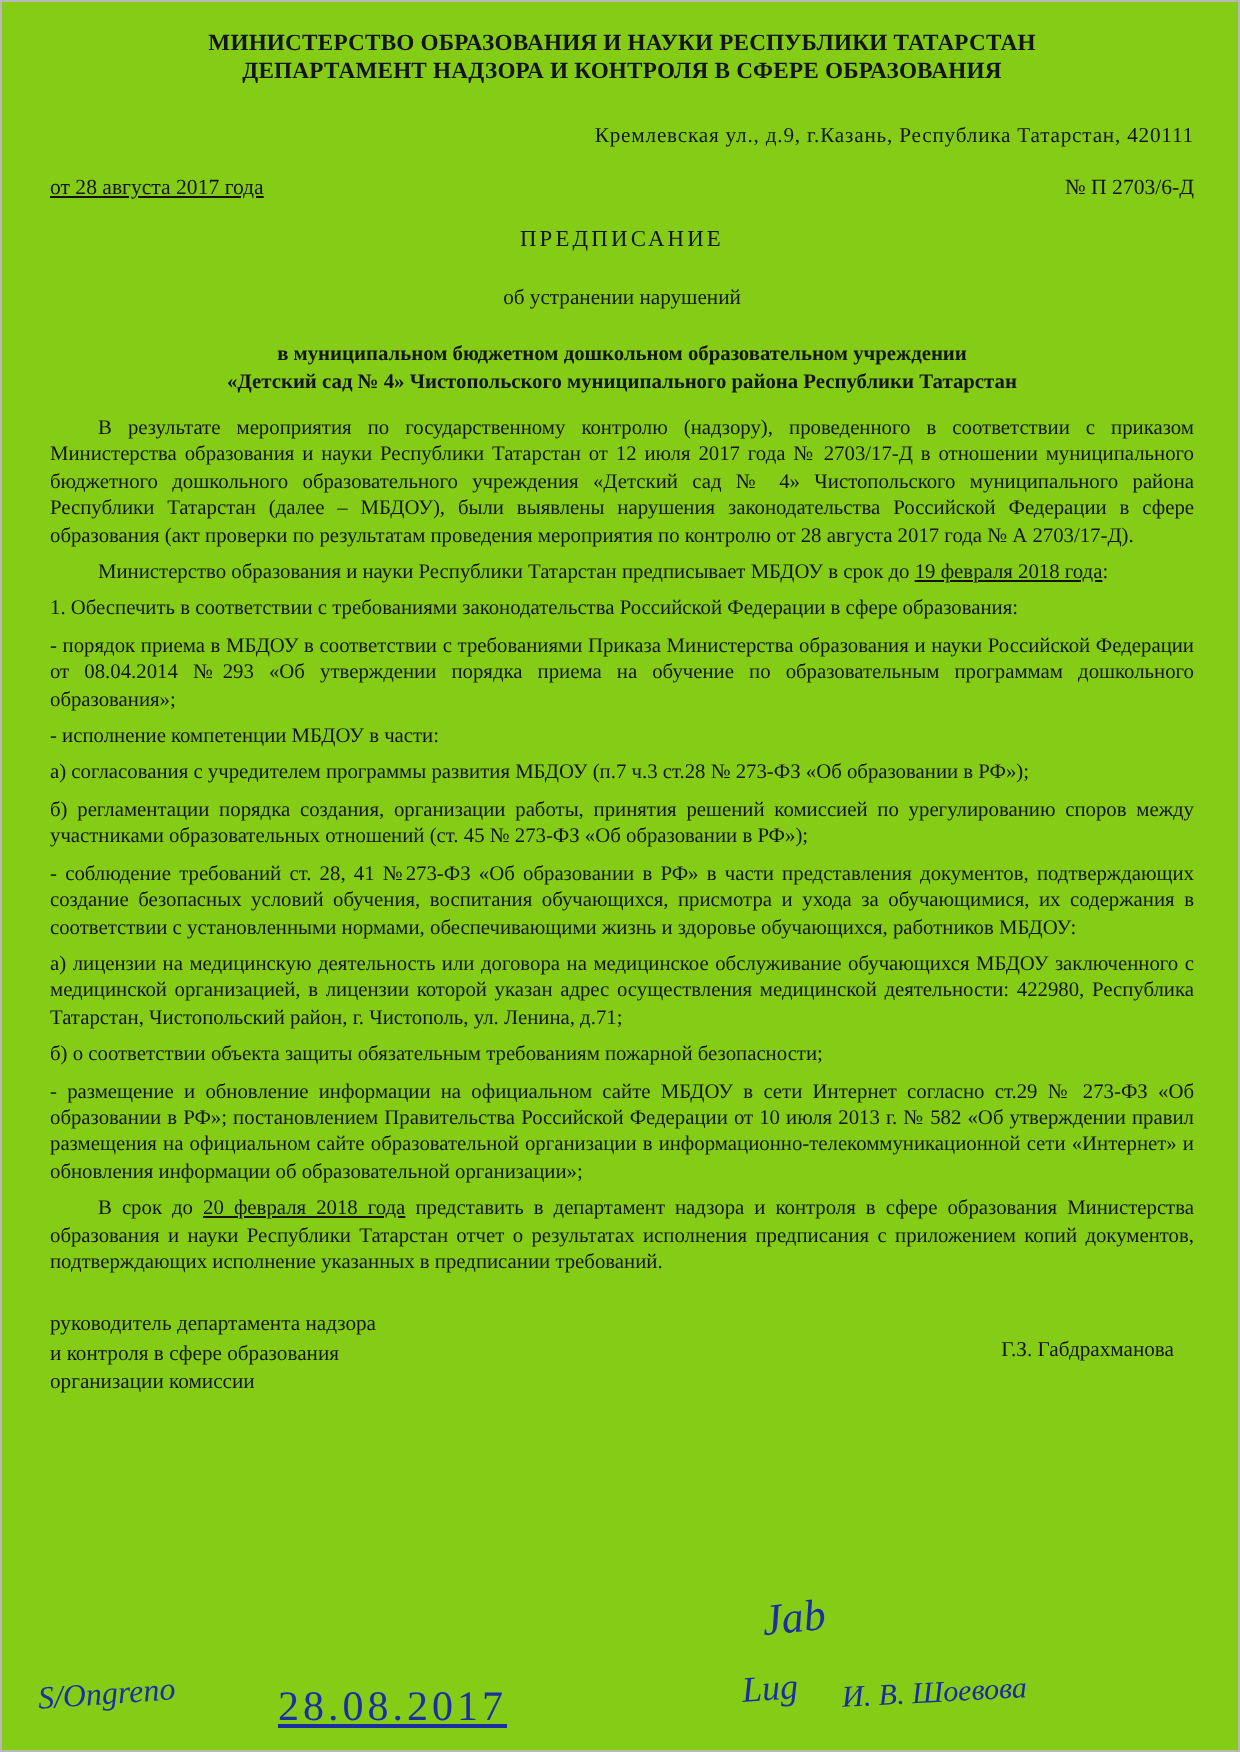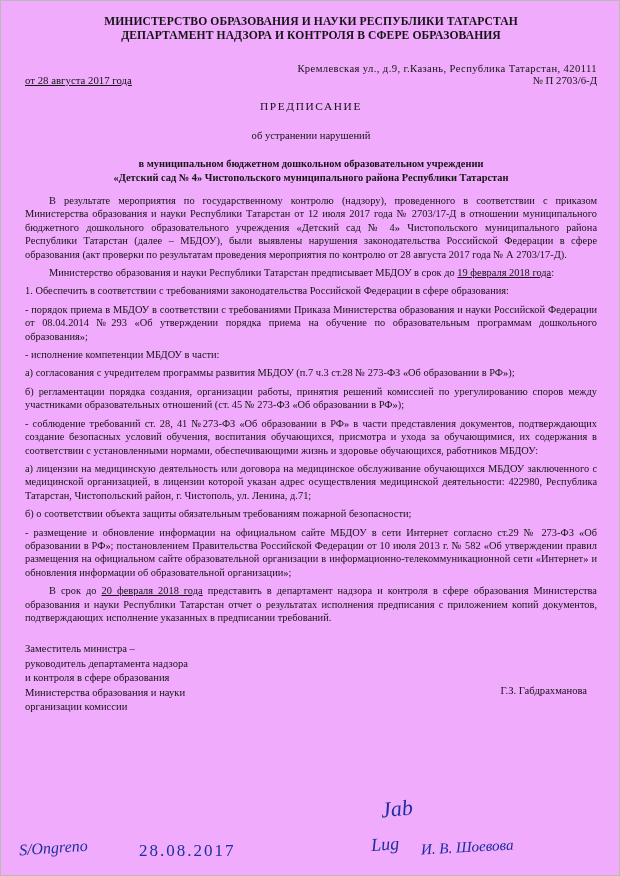--- a/index.html
+++ b/index.html
@@ -4,21 +4,21 @@
 <style>
   html, body {
     margin: 0;
     padding: 0;
     background: #ffffff;
   }
   .page {
     position: relative;
     width: 620px;
     height: 876px;
-    background: #f0abfc;
+    background: #84cc16;
     border: 1px solid #b9b9b9;
     box-sizing: border-box;
     font-family: "Liberation Serif", serif;
     color: #141414;
     overflow: hidden;
   }
   .inner {
     padding: 14px 22px 0 24px;
   }
   .hdr-line {
@@ -31,20 +31,21 @@
   .hdr-addr {
     text-align: right;
     font-size: 10.6px;
     margin-top: 20px;
     letter-spacing: 0.4px;
   }
   .meta-row {
     display: flex;
     justify-content: space-between;
     align-items: flex-start;
+    margin-top: 14px;
     font-size: 10.8px;
   }
   .meta-date {
     text-decoration: underline;
   }
   .meta-num {
     font-size: 10.8px;
   }
   .title {
     text-align: center;
@@ -131,23 +132,24 @@
     left: 18px;
     top: 838px;
     font-size: 16px;
     font-style: italic;
     color: #1d2fa0;
     transform: rotate(-4deg);
   }
   .sigdate {
     left: 138px;
     top: 840px;
-    font-size: 17px;
+    font-size: 21px;
     letter-spacing: 2px;
     color: #1d2fa0;
+    text-decoration: underline;
   }
 </style>
 </head>
 <body>
 
 <div class="page">
   <div class="inner">
 
     <div class="hdr-line">МИНИСТЕРСТВО ОБРАЗОВАНИЯ И НАУКИ РЕСПУБЛИКИ ТАТАРСТАН</div>
     <div class="hdr-line">ДЕПАРТАМЕНТ НАДЗОРА И КОНТРОЛЯ В СФЕРЕ ОБРАЗОВАНИЯ</div>
@@ -176,24 +178,22 @@
     <p class="body noind gap-s">а) согласования с учредителем программы развития МБДОУ (п.7 ч.3 ст.28 № 273-ФЗ «Об образовании в РФ»);</p>
     <p class="body noind gap-s">б) регламентации порядка создания, организации работы, принятия решений комиссией по урегулированию споров между участниками образовательных отношений (ст. 45 № 273-ФЗ «Об образовании в РФ»);</p>
     <p class="body noind gap-s">- соблюдение требований ст. 28, 41 №273-ФЗ «Об образовании в РФ» в части представления документов, подтверждающих создание безопасных условий обучения, воспитания обучающихся, присмотра и ухода за обучающимися, их содержания в соответствии с установленными нормами, обеспечивающими жизнь и здоровье обучающихся, работников МБДОУ:</p>
     <p class="body noind gap-s">а) лицензии на медицинскую деятельность или договора на медицинское обслуживание обучающихся МБДОУ заключенного с медицинской организацией, в лицензии которой указан адрес осуществления медицинской деятельности: 422980, Республика Татарстан, Чистопольский район, г. Чистополь, ул. Ленина, д.71;</p>
     <p class="body noind gap-s">б) о соответствии объекта защиты обязательным требованиям пожарной безопасности;</p>
     <p class="body noind gap-s">- размещение и обновление информации на официальном сайте МБДОУ в сети Интернет согласно ст.29 № 273-ФЗ «Об образовании в РФ»; постановлением Правительства Российской Федерации от 10 июля 2013 г. № 582 «Об утверждении правил размещения на официальном сайте образовательной организации в информационно-телекоммуникационной сети «Интернет» и обновления информации об образовательной организации»;</p>
 
     <p class="body gap-s"><span>В срок до </span><span class="u">20 февраля 2018 года</span><span> представить в департамент надзора и контроля в сфере образования Министерства образования и науки Республики Татарстан отчет о результатах исполнения предписания с приложением копий документов, подтверждающих исполнение указанных в предписании требований.</span></p>
 
     <div class="sign-block">
-      <div>Заместитель министра –</div>
       <div>руководитель департамента надзора</div>
       <div>и контроля в сфере образования</div>
-      <div>Министерства образования и науки</div>
       <div class="sign-row">
         <span>организации комиссии</span>
         <span class="sign-name">Г.З. Габдрахманова</span>
       </div>
     </div>
 
   </div>
 
   <div class="scribble sig1">Jab</div>
   <div class="scribble sig2">Lug</div>

